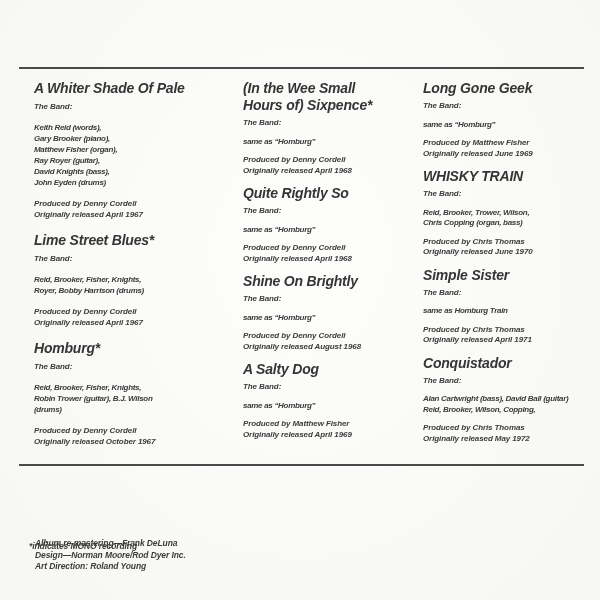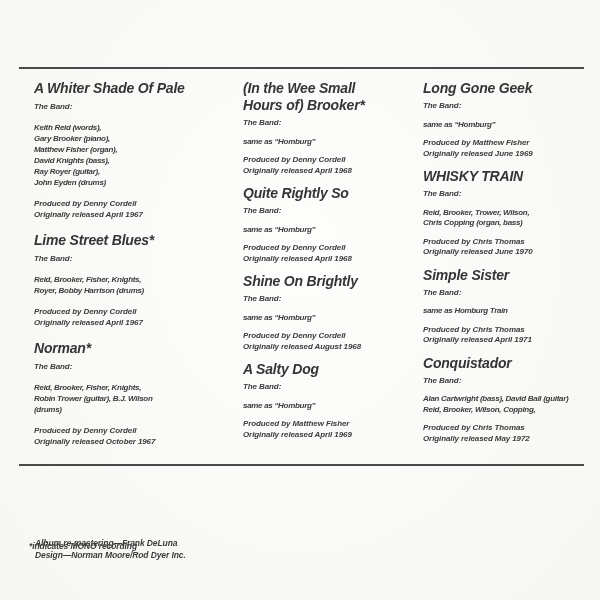--- a/index.html
+++ b/index.html
@@ -67,58 +67,58 @@
   <div class="column col-loose" id="col-0">
       <div class="song">
         <h2 class="song-title">
           <div class="title-line">A Whiter Shade Of Pale</div>
         </h2>
         <div class="body-line band-label">The Band:</div>
         <div class="band-lines">
           <div class="body-line">Keith Reid (words),</div>
           <div class="body-line">Gary Brooker (piano),</div>
           <div class="body-line">Matthew Fisher (organ),</div>
+          <div class="body-line">Ray Royer (guitar),</div>
           <div class="body-line">David Knights (bass),</div>
-          <div class="body-line">Ray Royer (guitar),</div>
           <div class="body-line">John Eyden (drums)</div>
         </div>
         <div class="body-line">Produced by Denny Cordell</div>
         <div class="body-line">Originally released April 1967</div>
       </div>
       <div class="song">
         <h2 class="song-title">
           <div class="title-line">Lime Street Blues*</div>
         </h2>
         <div class="body-line band-label">The Band:</div>
         <div class="band-lines">
           <div class="body-line">Reid, Brooker, Fisher, Knights,</div>
           <div class="body-line">Royer, Bobby Harrison (drums)</div>
         </div>
         <div class="body-line">Produced by Denny Cordell</div>
         <div class="body-line">Originally released April 1967</div>
       </div>
       <div class="song">
         <h2 class="song-title">
-          <div class="title-line">Norman*</div>
+          <div class="title-line">Homburg*</div>
         </h2>
         <div class="body-line band-label">The Band:</div>
         <div class="band-lines">
           <div class="body-line">Reid, Brooker, Fisher, Knights,</div>
           <div class="body-line">Robin Trower (guitar), B.J. Wilson</div>
           <div class="body-line">(drums)</div>
         </div>
         <div class="body-line">Produced by Denny Cordell</div>
         <div class="body-line">Originally released October 1967</div>
       </div>
     </div>
   <div class="column col-tight" id="col-1">
       <div class="song">
         <h2 class="song-title">
           <div class="title-line">(In the Wee Small</div>
-          <div class="title-line">Hours of) Brooker*</div>
+          <div class="title-line">Hours of) Sixpence*</div>
         </h2>
         <div class="body-line band-label">The Band:</div>
         <div class="band-lines">
           <div class="body-line">same as “Homburg”</div>
         </div>
         <div class="body-line">Produced by Denny Cordell</div>
         <div class="body-line">Originally released April 1968</div>
       </div>
       <div class="song">
         <h2 class="song-title">
@@ -202,14 +202,15 @@
         <div class="body-line">Originally released May 1972</div>
       </div>
     </div>
 
   <div class="rule rule-bottom"></div>
 
   <div class="footer-note">*indicates MONO recording</div>
   <div class="footer-credits">
       <div class="body-line credit-line">Album re-mastering—Frank DeLuna</div>
       <div class="body-line credit-line">Design—Norman Moore/Rod Dyer Inc.</div>
+      <div class="body-line credit-line">Art Direction: Roland Young</div>
     </div>
 </div>
 
 </body></html>

